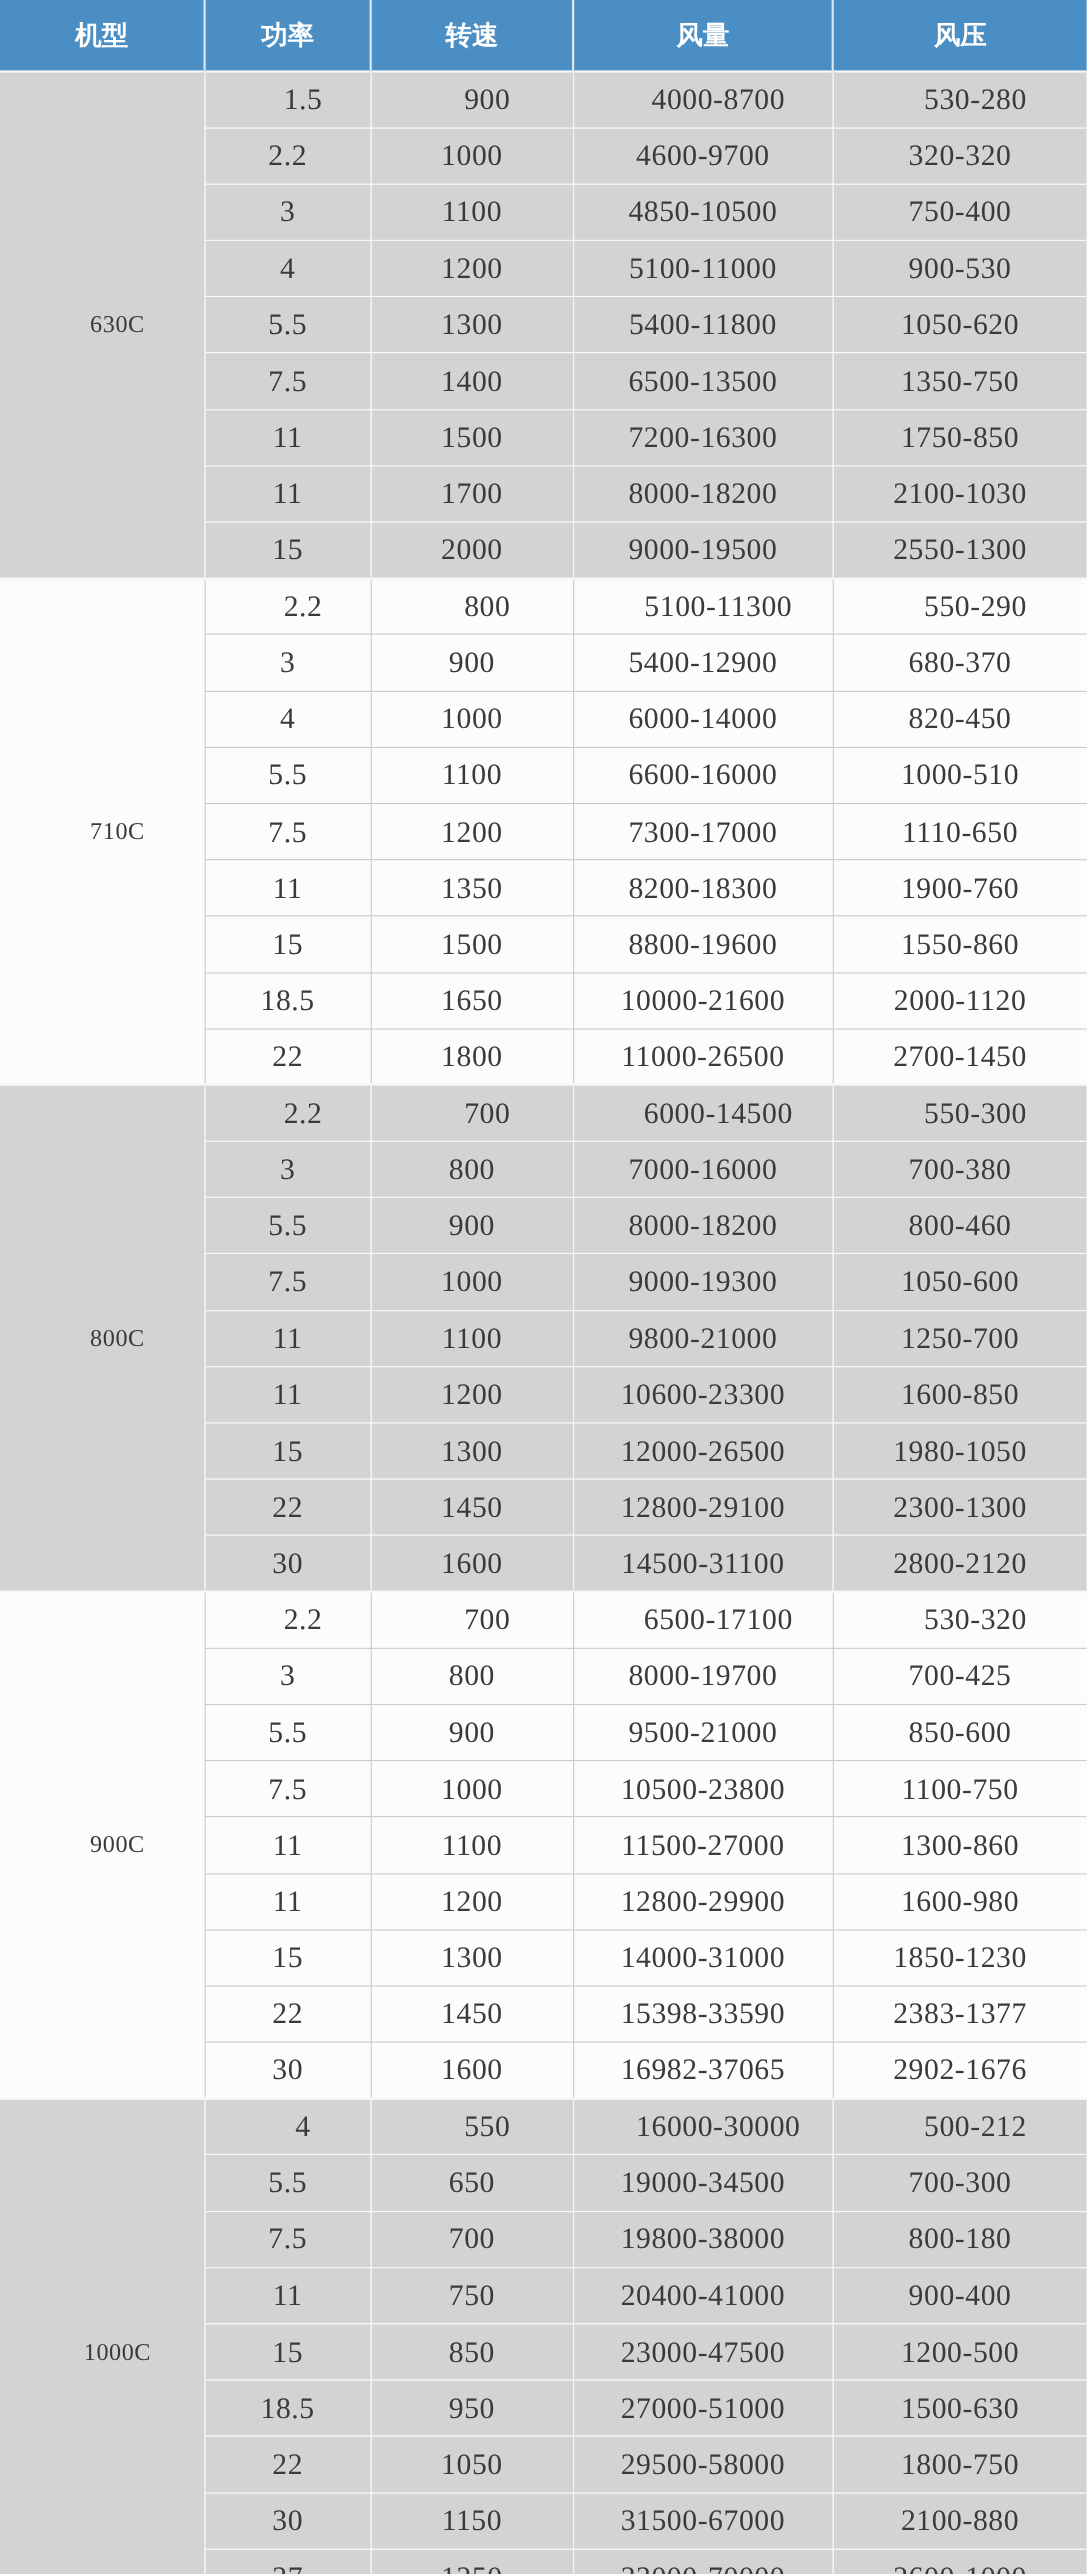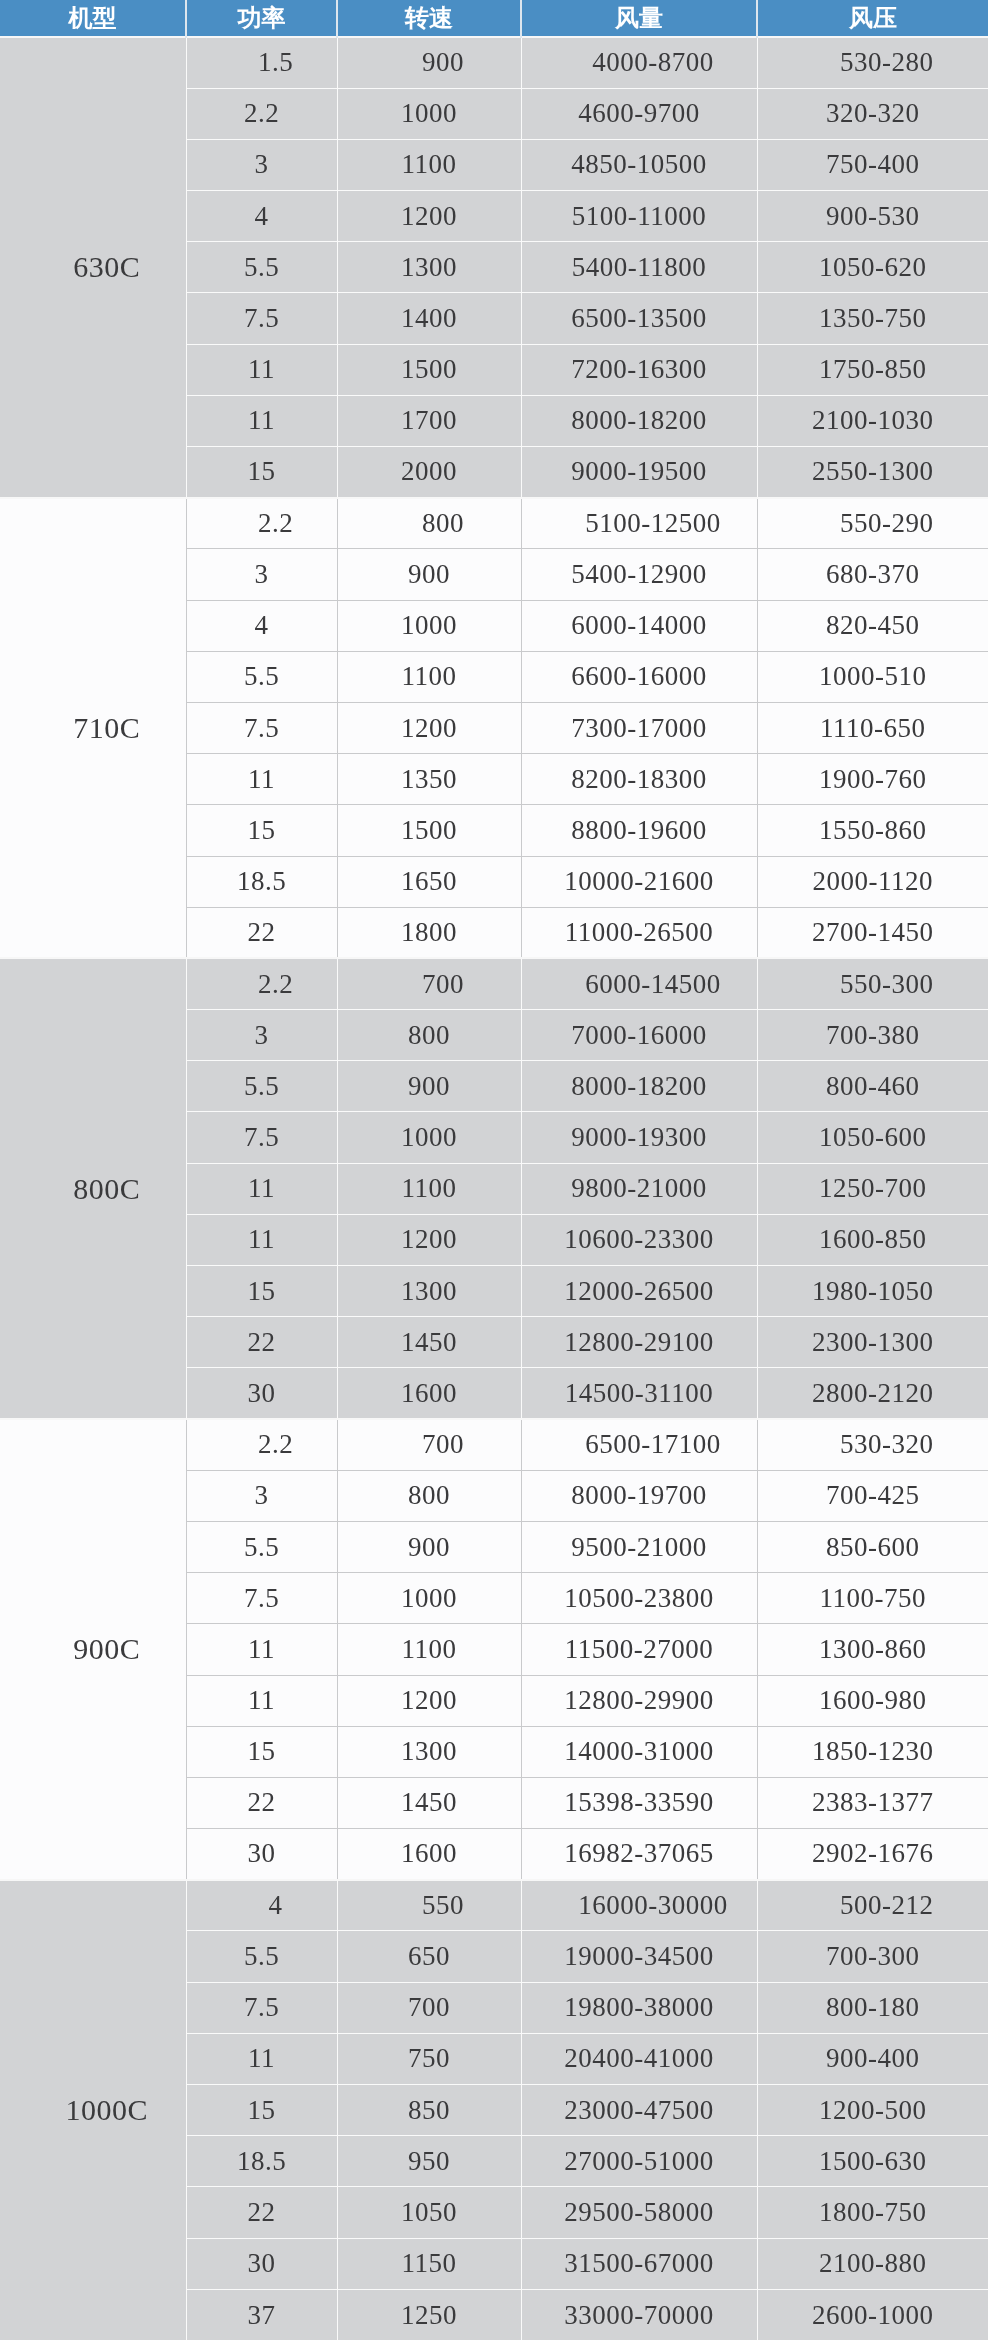--- a/index.html
+++ b/index.html
@@ -31,21 +31,21 @@
     font-family: "Liberation Serif", "DejaVu Serif", serif;
     color: var(--text-color);
   }
   thead th {
     background: var(--header-bg);
     color: var(--header-text);
     font-family: "DejaVu Sans", "Liberation Sans", sans-serif;
     font-weight: bold;
     font-size: 24px;
     height: 36px;
-    padding: 0;
+    padding: 14px;
     text-align: center;
     vertical-align: middle;
   }
   thead th + th {
     border-left: 2px solid var(--header-divider);
     margin-left: 40px;
   }
   tbody tr {
     height: 51.2px;
   }
@@ -67,21 +67,21 @@
     border: 1px solid var(--white-border);
   }
   
   tbody td:first-child { border-left: none; }
   tbody td:last-child  { border-right: none; }
   
   tbody.section tr:first-child td { border-top: 2px solid var(--section-gap); padding-left: 28px; }
   tbody.section tr:last-child td  { border-bottom: none; }
   
   td.model-cell {
-    font-size: 30px;
+    font-size: 22px;
   }
 </style>
 </head>
 <body>
 
 <table class="spec-table">
   <colgroup>
     <col style="width:186px">
     <col style="width:151px">
     <col style="width:184px">
@@ -152,21 +152,21 @@
         <td>2000</td>
         <td>9000-19500</td>
         <td>2550-1300</td>
       </tr>
     </tbody>
     <tbody class="section white">
       <tr>
         <td rowspan="9" class="model-cell">710C</td>
         <td>2.2</td>
         <td>800</td>
-        <td>5100-12500</td>
+        <td>5100-11300</td>
         <td>550-290</td>
       </tr>
       <tr>
         <td>3</td>
         <td>900</td>
         <td>5400-12900</td>
         <td>680-370</td>
       </tr>
       <tr>
         <td>4</td>

